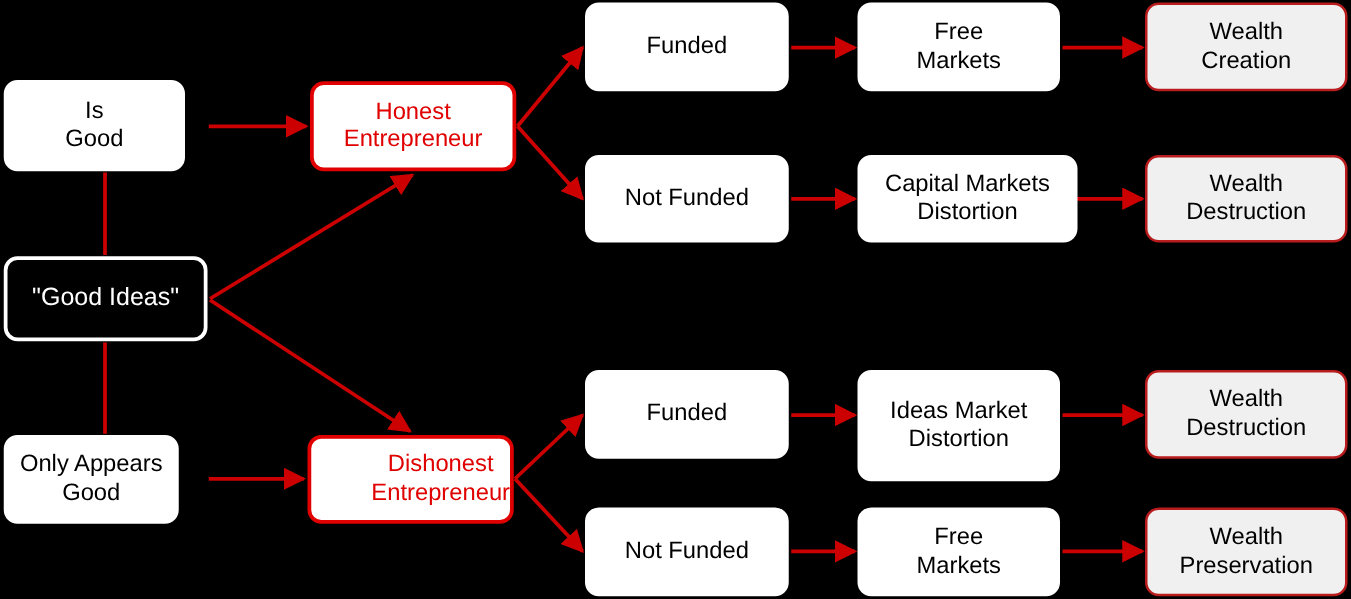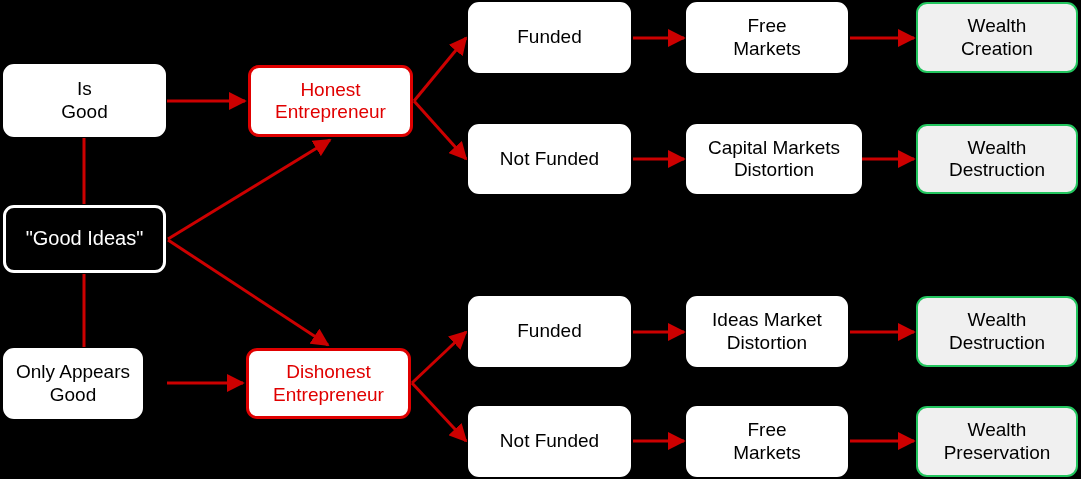--- a/index.html
+++ b/index.html
@@ -55,21 +55,21 @@
   
   .node.accent {
     background: #ffffff;
     border: 3px solid #e00000;
     color: #e00000;
     font-size: 19px;
   }
   
   .node.outcome {
     background: #f0f0f0;
-    border: 2px solid #22c55e;
+    border: 2px solid #b91c1c;
     color: #000000;
     font-size: 19px;
   }
   .node-label { display: block; }
 </style>
 </head>
 <body>
 
 <div id="canvas">
   <svg id="edge-layer" viewBox="0 0 1081 479" width="1081" height="479" xmlns="http://www.w3.org/2000/svg">
@@ -93,38 +93,38 @@
         <line x1="633" y1="159" x2="684" y2="159" stroke="#cc0000" stroke-width="3" marker-end="url(#arrowhead)"></line>
         <line x1="633" y1="332" x2="684" y2="332" stroke="#cc0000" stroke-width="3" marker-end="url(#arrowhead)"></line>
         <line x1="633" y1="441" x2="684" y2="441" stroke="#cc0000" stroke-width="3" marker-end="url(#arrowhead)"></line>
         <line x1="850" y1="38" x2="914" y2="38" stroke="#cc0000" stroke-width="3" marker-end="url(#arrowhead)"></line>
         <line x1="850" y1="159" x2="914" y2="159" stroke="#cc0000" stroke-width="3" marker-end="url(#arrowhead)"></line>
         <line x1="850" y1="332" x2="914" y2="332" stroke="#cc0000" stroke-width="3" marker-end="url(#arrowhead)"></line>
         <line x1="850" y1="441" x2="914" y2="441" stroke="#cc0000" stroke-width="3" marker-end="url(#arrowhead)"></line>
       </g>
   </svg>
   <div id="nodes-group">
-      <div class="node plain" style="left: 3px; top: 64px; width: 163px; height: 73px;"><span class="node-label">Is
+      <div class="node plain" style="left: 3px; top: 64px; width: 145px; height: 73px;"><span class="node-label">Is
 Good</span></div>
       <div class="node inverted" style="left: 3px; top: 205px; width: 163px; height: 68px;"><span class="node-label">"Good Ideas"</span></div>
       <div class="node plain" style="left: 3px; top: 348px; width: 140px; height: 71px;"><span class="node-label">Only Appears
 Good</span></div>
       <div class="node accent" style="left: 248px; top: 65px; width: 165px; height: 72px; text-align: center;"><span class="node-label">Honest
 Entrepreneur</span></div>
-      <div class="node accent" style="left: 246px; top: 348px; width: 165px; height: 71px;"><span class="node-label">Dishonest
+      <div class="node accent" style="left: 246px; top: 348px; width: 165px; height: 71px; justify-content: flex-end;"><span class="node-label">Dishonest
 Entrepreneur</span></div>
       <div class="node plain" style="left: 468px; top: 2px; width: 163px; height: 71px;"><span class="node-label">Funded</span></div>
       <div class="node plain" style="left: 468px; top: 124px; width: 163px; height: 70px;"><span class="node-label">Not Funded</span></div>
       <div class="node plain" style="left: 468px; top: 296px; width: 163px; height: 71px;"><span class="node-label">Funded</span></div>
       <div class="node plain" style="left: 468px; top: 406px; width: 163px; height: 71px;"><span class="node-label">Not Funded</span></div>
       <div class="node plain" style="left: 686px; top: 2px; width: 162px; height: 71px;"><span class="node-label">Free
 Markets</span></div>
       <div class="node plain" style="left: 686px; top: 124px; width: 176px; height: 70px;"><span class="node-label">Capital Markets
 Distortion</span></div>
-      <div class="node plain" style="left: 686px; top: 296px; width: 162px; height: 71px; align-items: center;"><span class="node-label">Ideas Market
+      <div class="node plain" style="left: 686px; top: 296px; width: 162px; height: 89px; align-items: center;"><span class="node-label">Ideas Market
 Distortion</span></div>
       <div class="node plain" style="left: 686px; top: 406px; width: 162px; height: 71px;"><span class="node-label">Free
 Markets</span></div>
       <div class="node outcome" style="left: 916px; top: 2px; width: 162px; height: 71px;"><span class="node-label">Wealth
 Creation</span></div>
       <div class="node outcome" style="left: 916px; top: 124px; width: 162px; height: 70px;"><span class="node-label">Wealth
 Destruction</span></div>
       <div class="node outcome" style="left: 916px; top: 296px; width: 162px; height: 71px;"><span class="node-label">Wealth
 Destruction</span></div>
       <div class="node outcome" style="left: 916px; top: 406px; width: 162px; height: 71px;"><span class="node-label">Wealth

